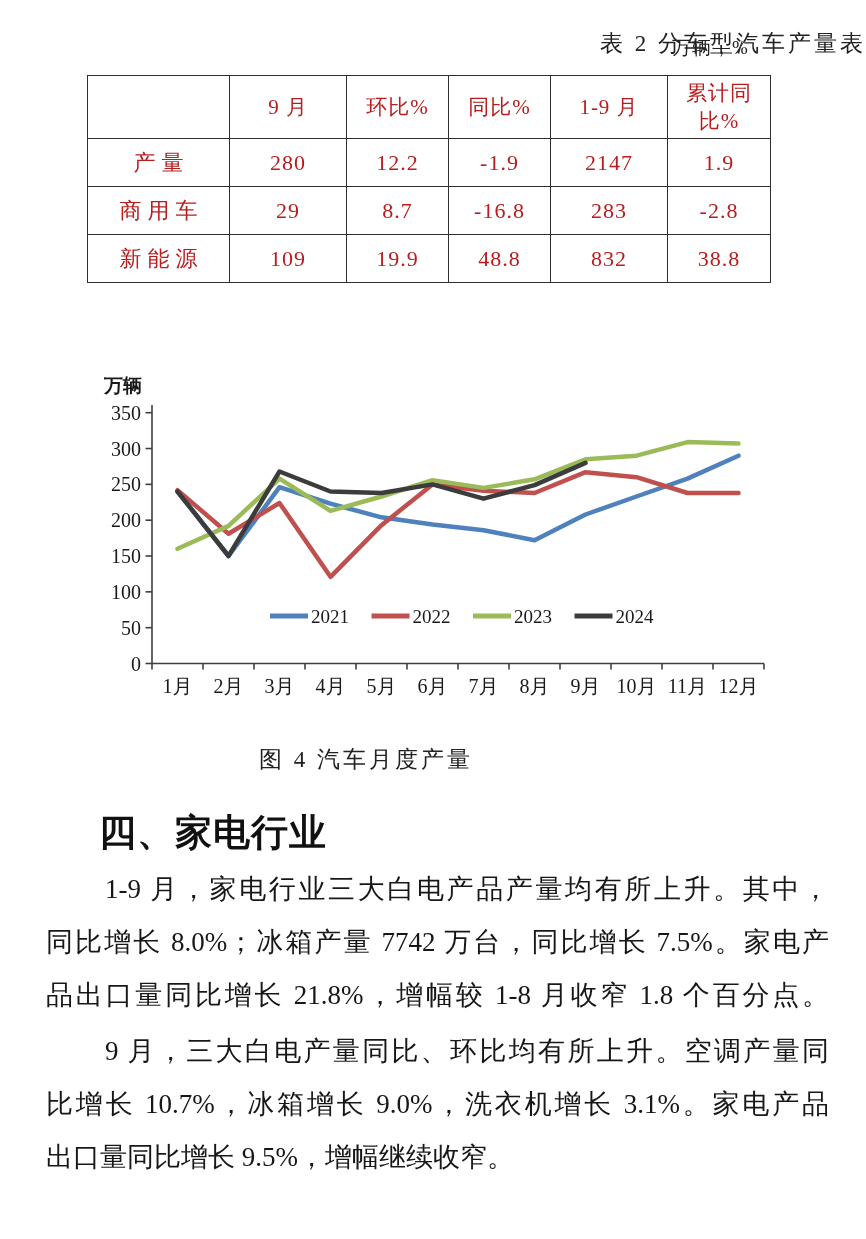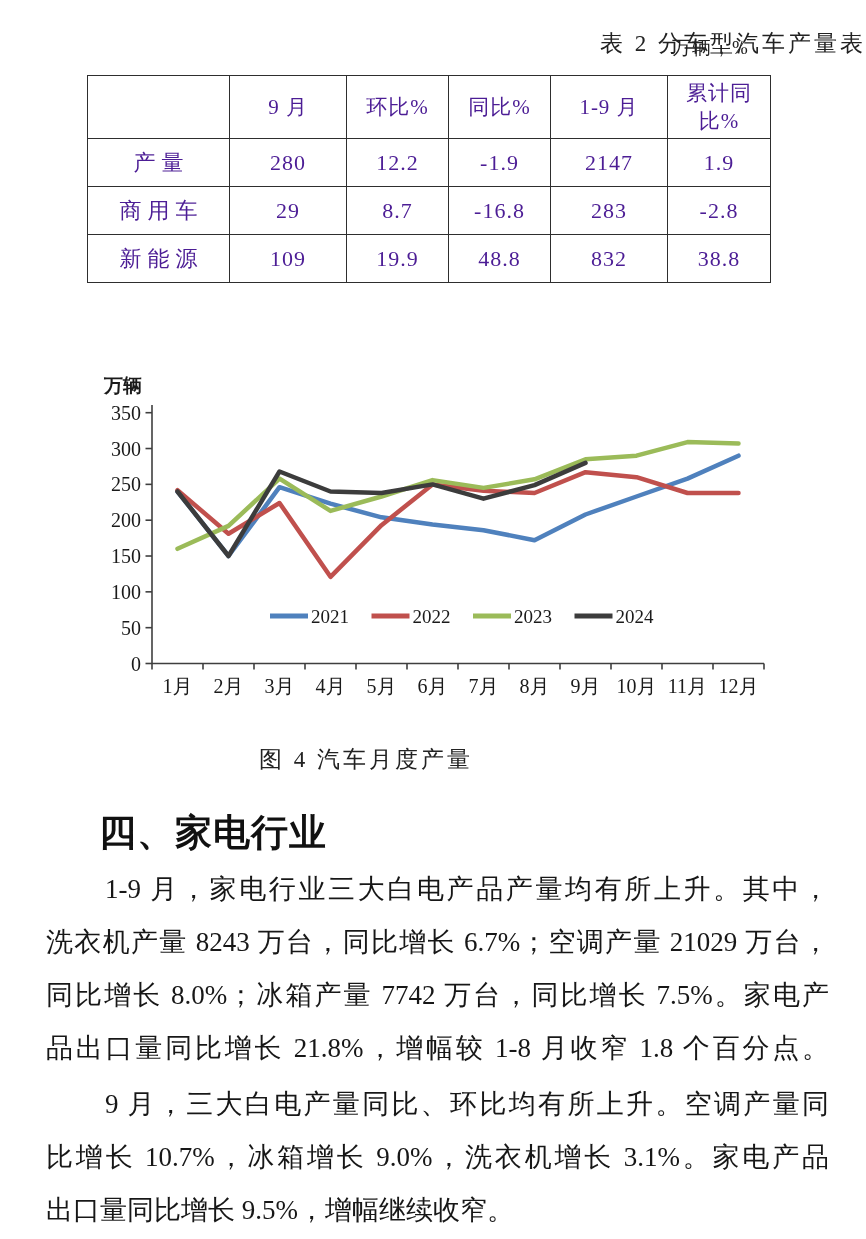--- a/index.html
+++ b/index.html
@@ -12,21 +12,21 @@
   .doc-table-title{
     position:absolute;left:0;right:0;text-align:right;
     font-size:23px;letter-spacing:3px;color:#222;
   }
   .doc-table-unit{
     position:absolute;left:672px;top:7px;font-size:19px;letter-spacing:1px;color:#222;
   }
   
   table.prod{
     position:absolute;top:75px;left:87px;border-collapse:collapse;
-    font-size:21px;color:#4c1d95;table-layout:fixed;
+    font-size:21px;color:#b91c1c;table-layout:fixed;
   }
   table.prod td{
     border:1.4px solid #2e2e2e;text-align:center;vertical-align:middle;
     padding:0;letter-spacing:1px;
   }
   table.prod tr.hdr td{height:62px;}
   table.prod tr.body td{height:47px;font-size:22px;}
   table.prod td.rowlabel{letter-spacing:6px;text-indent:6px;}
   
   #chart-wrap{position:absolute;top:355px;left:0;width:866px;height:350px;}
@@ -171,21 +171,20 @@
       </svg>
   </div>
 
   <div class="fig-caption">图 4 汽车月度产量</div>
 
   <div class="sec-heading">四、家电行业</div>
 
   <div class="body-text">
       <div class="para">
         <div class="line indent">1-9 月，家电行业三大白电产品产量均有所上升。其中，</div>
-        <div class="line">洗衣机产量 8243 万台，同比增长 6.7%；空调产量 21029 万台，</div>
         <div class="line">同比增长 8.0%；冰箱产量 7742 万台，同比增长 7.5%。家电产</div>
         <div class="line">品出口量同比增长 21.8%，增幅较 1-8 月收窄 1.8 个百分点。</div>
       </div>
       <div class="para">
         <div class="line indent">9 月，三大白电产量同比、环比均有所上升。空调产量同</div>
         <div class="line">比增长 10.7%，冰箱增长 9.0%，洗衣机增长 3.1%。家电产品</div>
         <div class="line no-stretch">出口量同比增长 9.5%，增幅继续收窄。</div>
       </div>
     </div>
 

